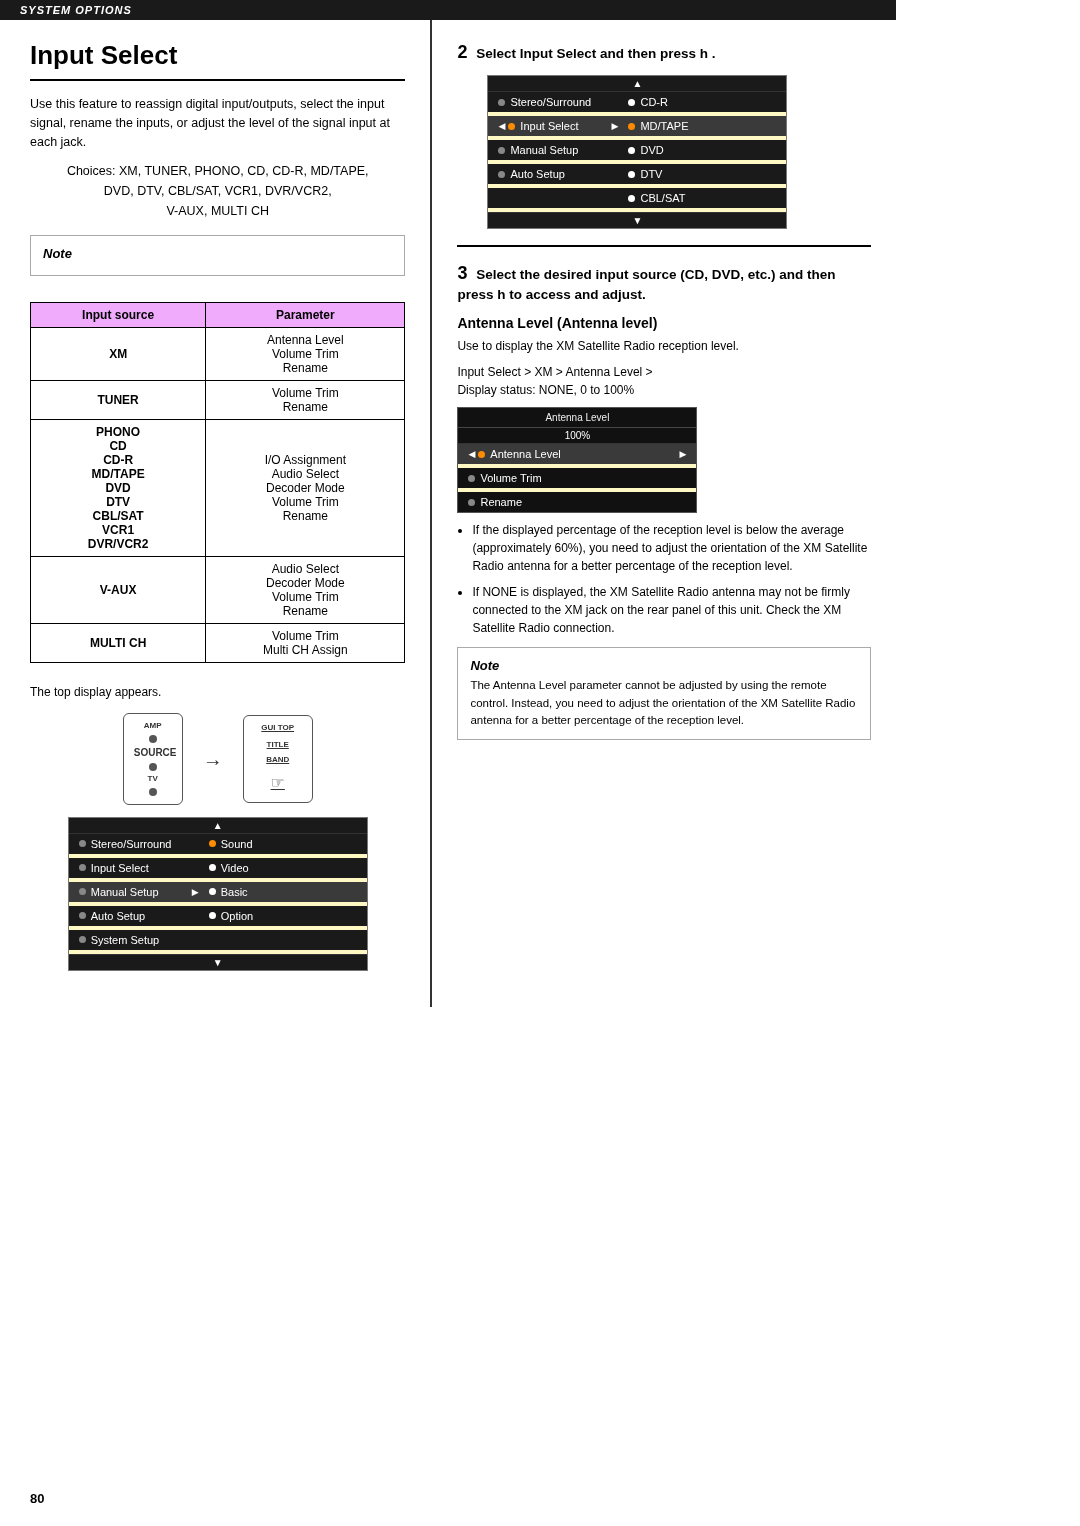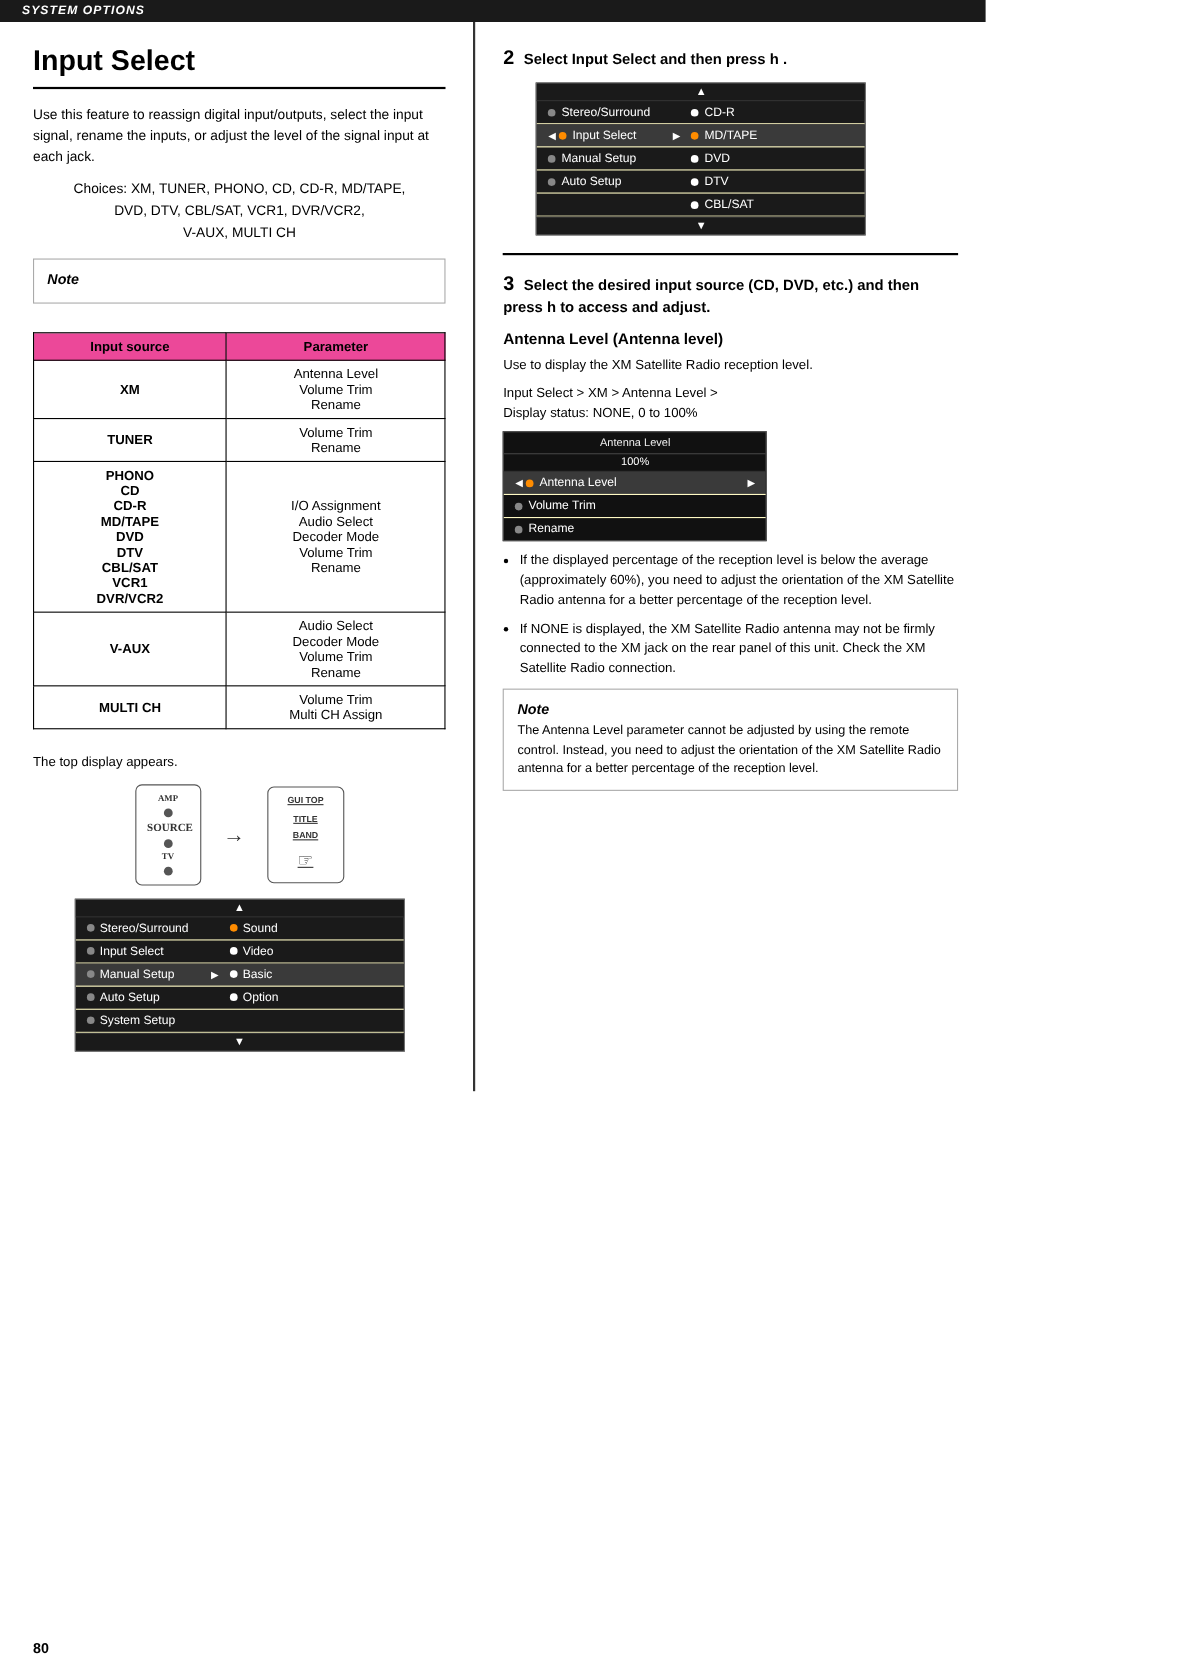--- a/index.html
+++ b/index.html
@@ -93,21 +93,21 @@
       width: 100%;
       border-collapse: collapse;
       font-size: 12px;
       margin-bottom: 20px;
     }
 
     .param-table th {
       border: 1px solid #000;
       padding: 5px 10px;
       font-weight: bold;
-      background: #ec4899;
+      background: #f0abfc;
     }
 
     .param-table td {
       border: 1px solid #000;
       padding: 5px 10px;
       vertical-align: middle;
       text-align: center;
     }
 
     .param-table td.source {
@@ -192,21 +192,20 @@
 
     .remote-body {
       border: 1.5px solid #555;
       border-radius: 6px;
       padding: 6px 10px;
       font-size: 9px;
       color: #333;
       text-align: center;
       line-height: 1.6;
       width: 60px;
-      font-family: Liberation Serif, serif;
     }
 
     .remote-hand {
       border: 1.5px solid #555;
       border-radius: 6px;
       padding: 6px 10px;
       font-size: 9px;
       color: #333;
       text-align: center;
       width: 70px;
@@ -233,21 +232,21 @@
       background: #1a1a1a;
       color: #fff;
       width: 300px;
       margin: 8px auto;
     }
 
     .osd-main-row {
       display: flex;
       align-items: center;
       padding: 4px 10px;
-      border-bottom: 1px solid #fef9c3;
+      border-bottom: 4px solid #fef9c3;
       font-size: 11px;
     }
 
     .osd-main-row:last-child {
       border-bottom: none;
     }
 
     .osd-main-row.selected {
       background: #3a3a3a;
     }

